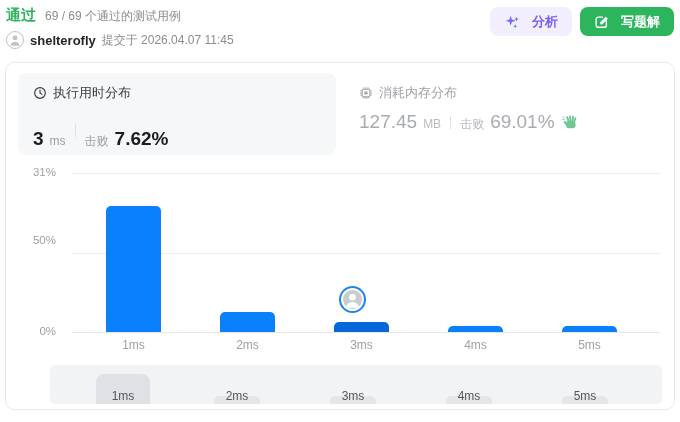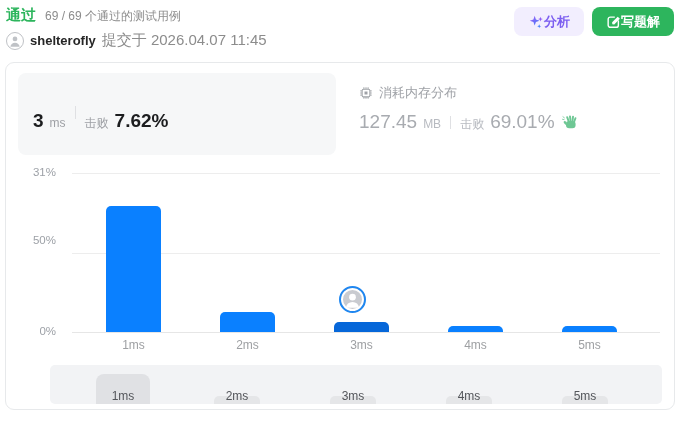--- a/index.html
+++ b/index.html
@@ -8,23 +8,23 @@
 
   
   .header{position:absolute;left:6px;top:6px;right:6px;display:flex;justify-content:space-between;align-items:flex-start;}
   .hdr-left{display:flex;flex-direction:column;gap:6px;}
   .status-row{display:flex;align-items:baseline;gap:9px;}
   .status-label{font-size:15px;font-weight:700;color:#2db55d;}
   .status-summary{font-size:12px;color:#8c8c8c;}
   .user-row{display:flex;align-items:center;gap:6px;}
   .avatar-sm{width:16px;height:16px;border-radius:50%;border:1px solid #bfc2c6;background:#fff;overflow:hidden;flex:none;display:flex;align-items:center;justify-content:center;}
   .user-name{font-size:13px;font-weight:700;color:#262626;}
-  .user-meta{font-size:15px;color:#8c8c8c;}
+  .user-meta{font-size:12px;color:#8c8c8c;}
   .hdr-actions{display:flex;gap:8px;margin-top:1px;}
-  .btn{display:flex;align-items:center;gap:0;height:29px;padding:0 14px;border:none;border-radius:8px;
+  .btn{display:flex;align-items:center;gap:12px;height:29px;padding:0 14px;border:none;border-radius:8px;
        font-size:13px;font-weight:700;cursor:pointer;font-family:inherit;}
   .btn-analyze{background:#f2eefe;color:#7c5ff0;}
   .btn-write{background:#2db55d;color:#fff;}
 
   
   .card{position:absolute;left:5px;top:62px;width:670px;height:348px;box-sizing:border-box;
         background:#fff;border:1px solid #e7e9eb;border-radius:9px;}
 
   
   .stats-row{position:absolute;left:18px;right:18px;top:73px;height:82px;display:flex;gap:8px;}
@@ -102,20 +102,27 @@
         </svg>
         <span>写题解</span>
       </button>
     </div>
   </div>
 
   <div class="card"></div>
 
   <div class="stats-row">
     <div class="stat active">
+      <div class="stat-title">
+        <svg width="14" height="14" viewBox="0 0 16 16">
+          <circle cx="8" cy="8" r="6.1" fill="none" stroke="#3a3b3e" stroke-width="1.3"></circle>
+          <path d="M8 4.6 V8 L10.2 9.6" fill="none" stroke="#3a3b3e" stroke-width="1.3" stroke-linecap="round"></path>
+        </svg>
+        <span>执行用时分布</span>
+      </div>
       <div class="stat-value">
         <span class="val-big">3</span>
         <span class="val-small">ms</span>
         <span class="val-div"></span>
         <span class="val-small">击败</span>
         <span class="val-big">7.62%</span>
       </div>
     </div>
     <div class="stat inactive">
       <div class="stat-title">

